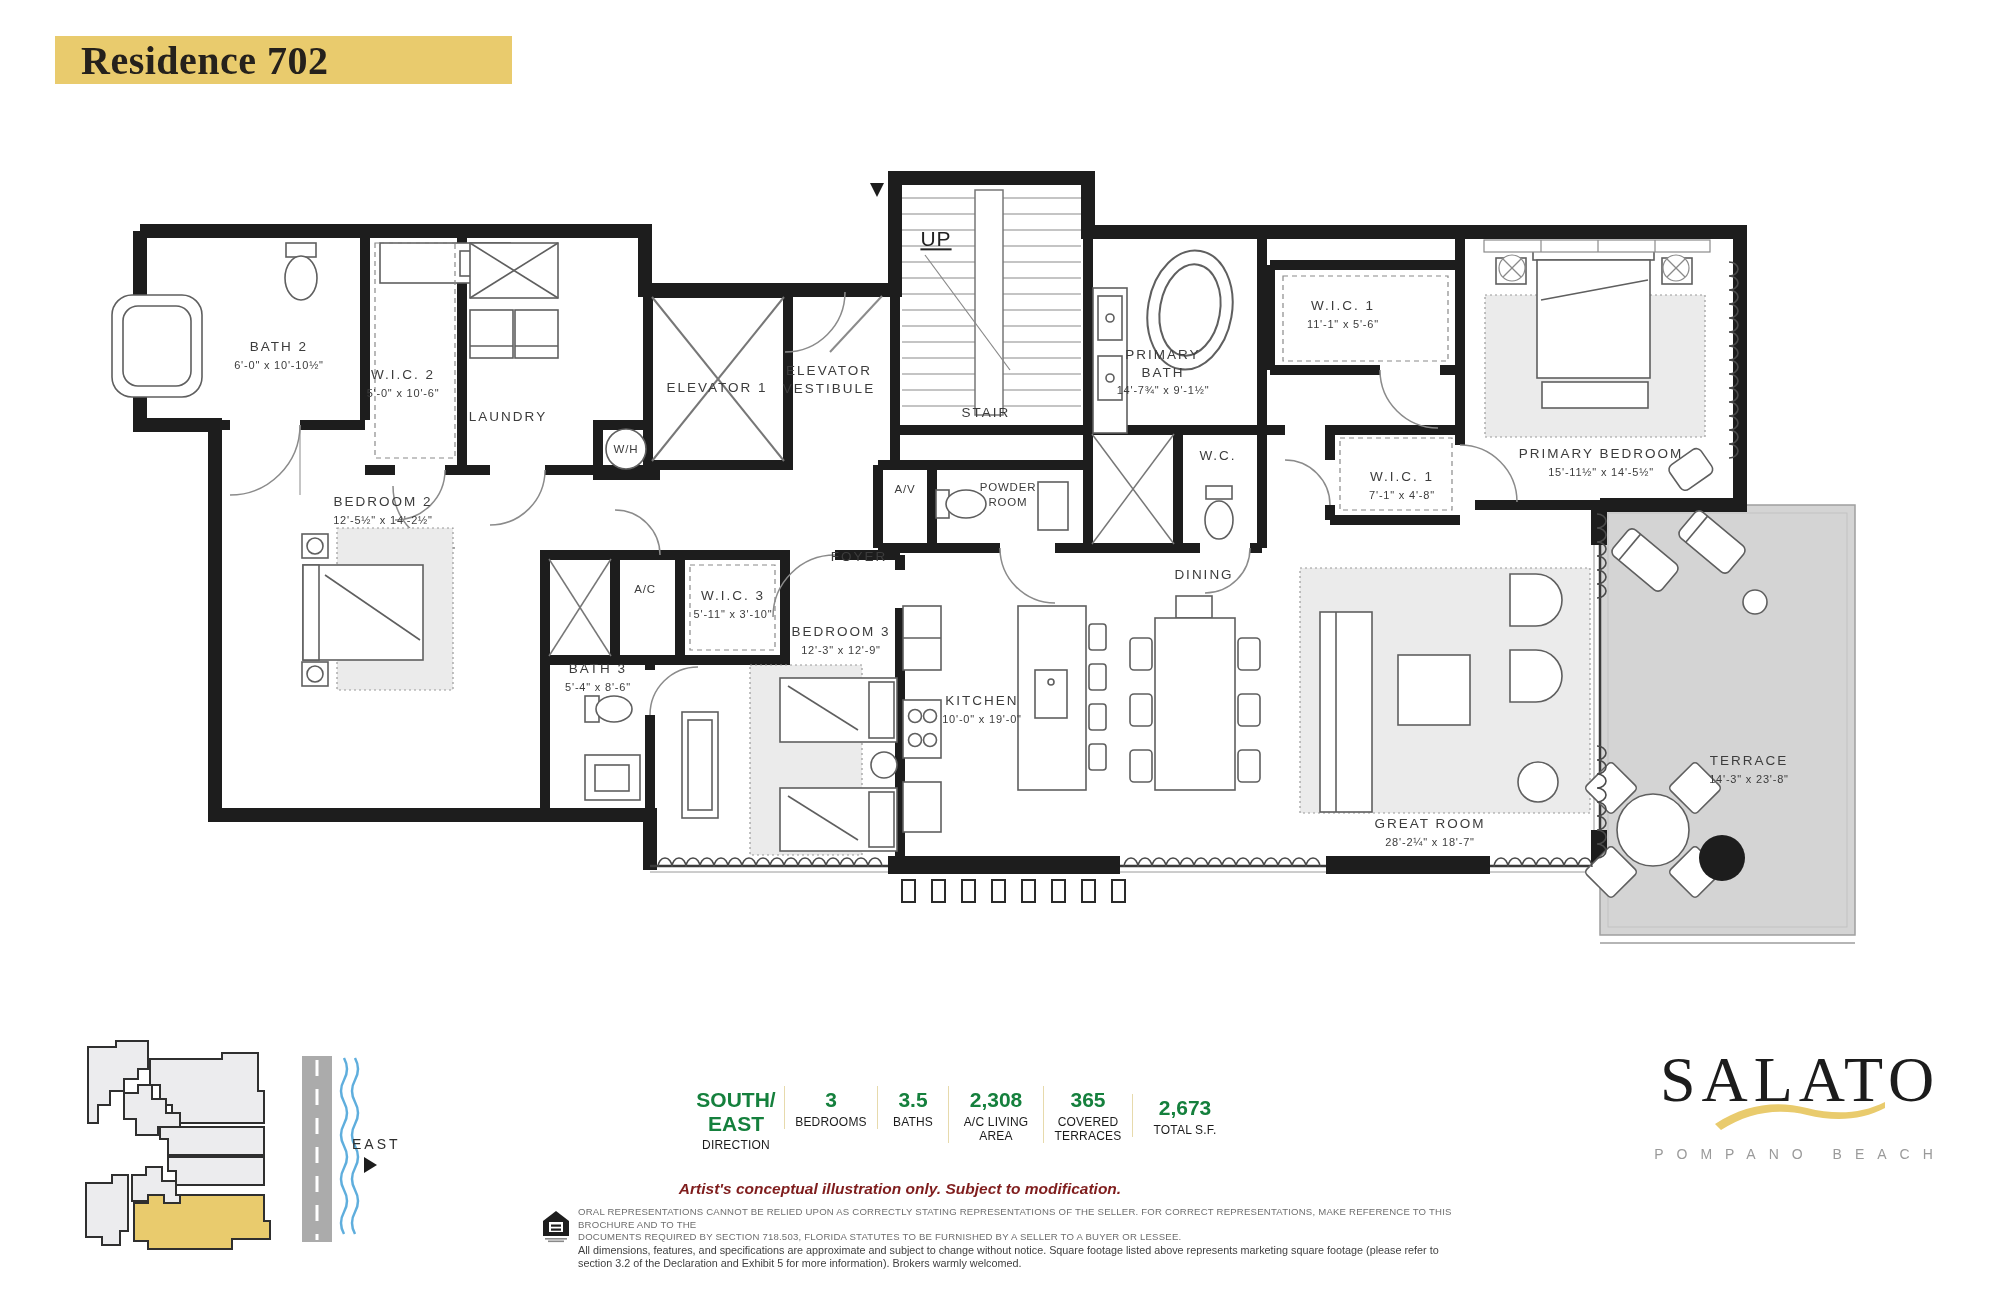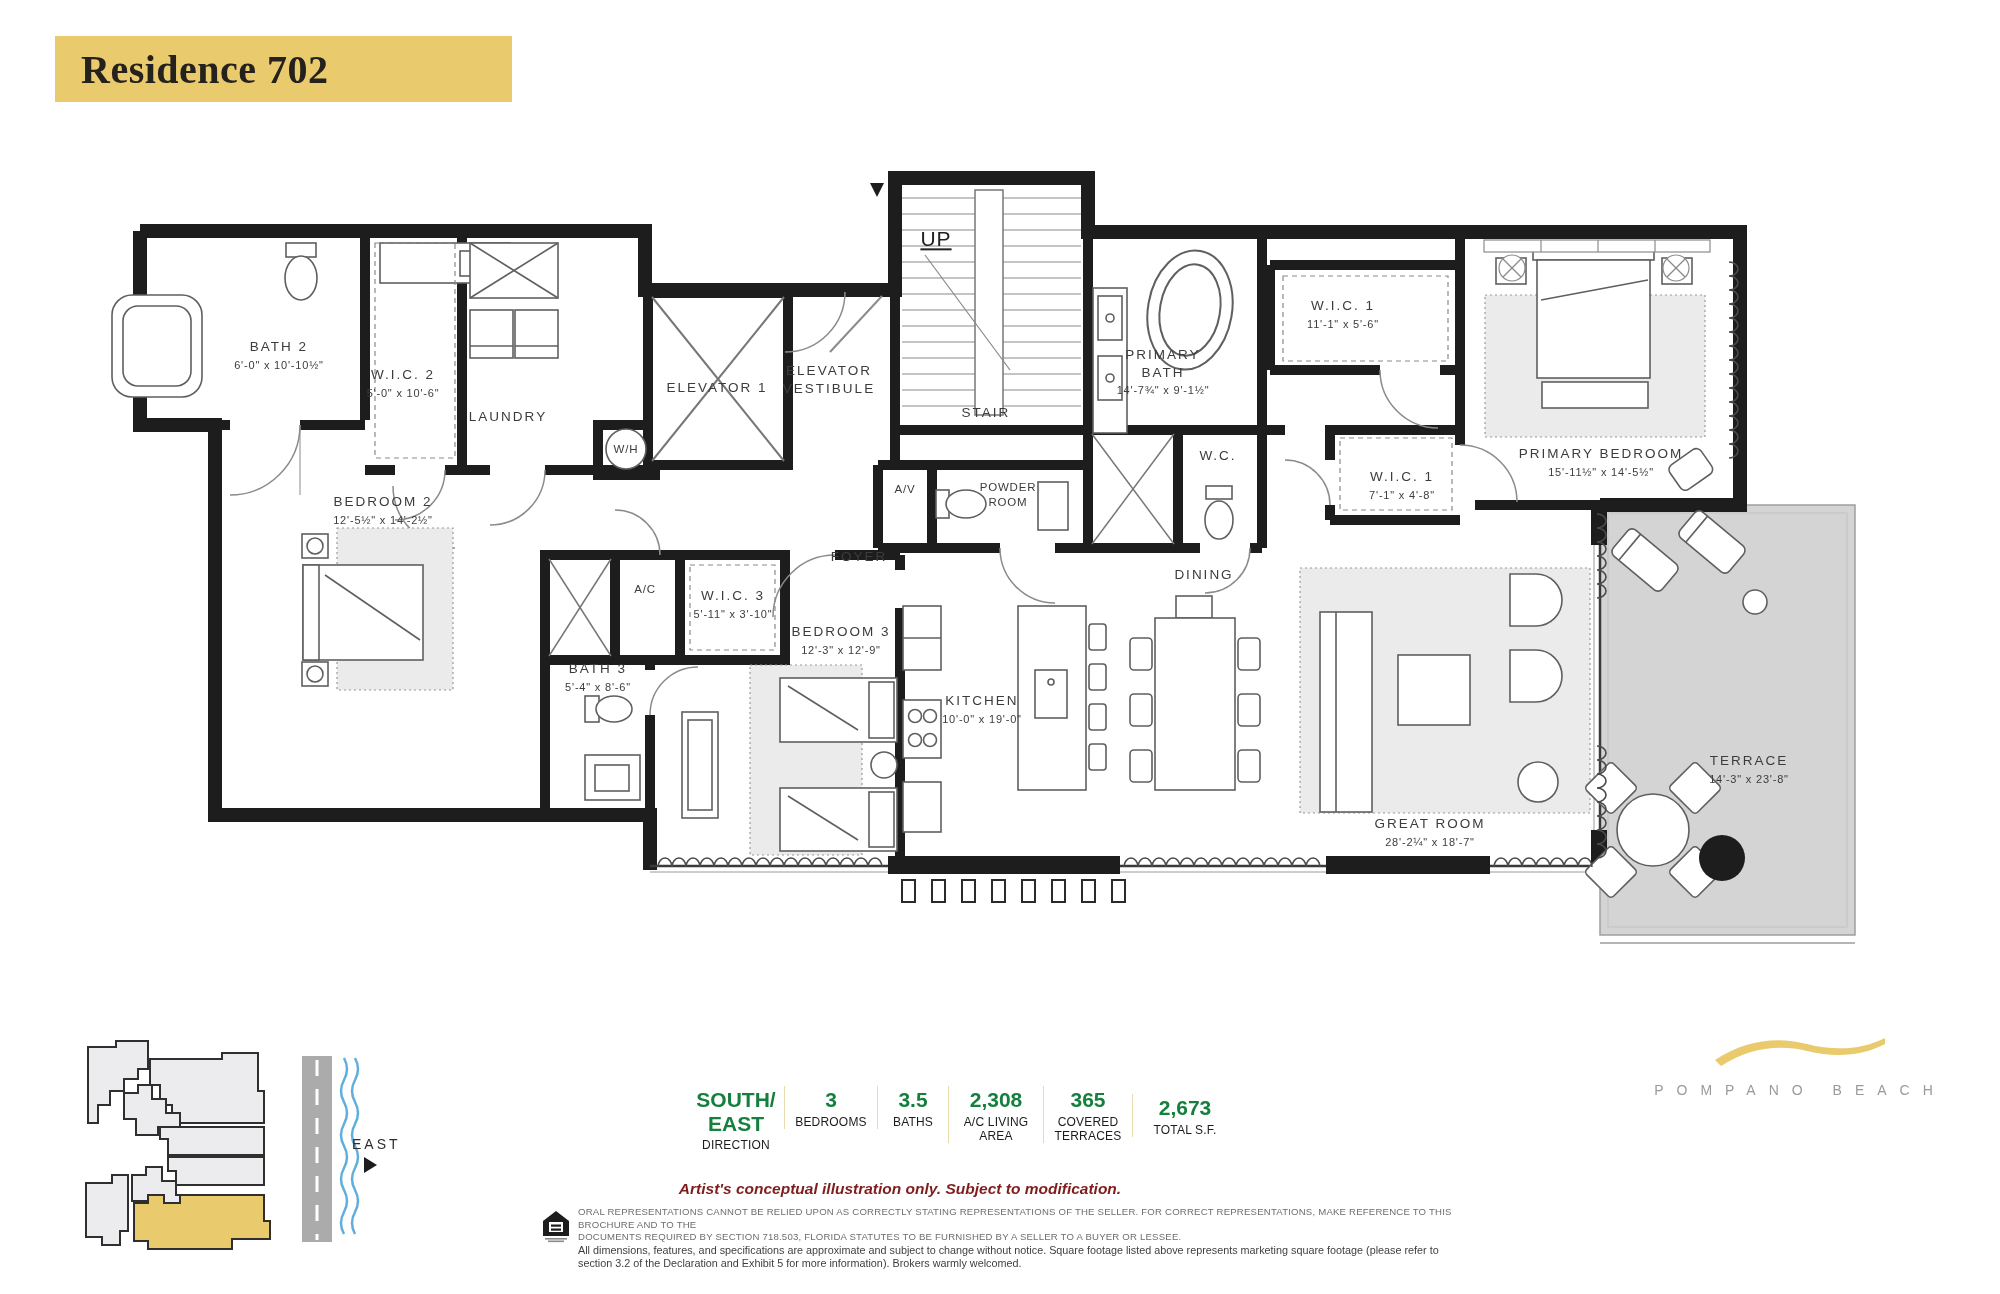--- a/index.html
+++ b/index.html
@@ -2,21 +2,21 @@
 <html><head>
 <meta charset="utf-8">
 <style>
   html,body{margin:0;padding:0;}
   body{
     width:2000px;height:1294px;position:relative;overflow:hidden;
     background:#ffffff;font-family:"Liberation Sans",sans-serif;
   }
   
   .banner{
-    position:absolute;left:55px;top:36px;width:457px;height:66px;
+    position:absolute;left:55px;top:36px;width:457px;height:48px;
     background:#E9CB6D;display:flex;align-items:center;
   }
   .banner h1{
     margin:0 0 0 26px;font-family:"Liberation Serif","DejaVu Serif",serif;
     font-size:40px;font-weight:600;color:#25211c;letter-spacing:0.5px;
   }
   
   .plan-svg{position:absolute;left:0;top:0;width:2000px;height:1294px;z-index:1;}
   #room-labels{position:absolute;left:0;top:0;width:2000px;height:1294px;z-index:2;pointer-events:none;}
   .room-label{
@@ -458,17 +458,18 @@
 </svg>
 
 <div class="legal">
   <div class="caps">ORAL REPRESENTATIONS CANNOT BE RELIED UPON AS CORRECTLY STATING REPRESENTATIONS OF THE SELLER. FOR CORRECT REPRESENTATIONS, MAKE REFERENCE TO THIS BROCHURE AND TO THE</div>
   <div class="caps">DOCUMENTS REQUIRED BY SECTION 718.503, FLORIDA STATUTES TO BE FURNISHED BY A SELLER TO A BUYER OR LESSEE.</div>
   <div class="norm">All dimensions, features, and specifications are approximate and subject to change without notice. Square footage listed above represents marketing square footage (please refer to</div>
   <div class="norm">section 3.2 of the Declaration and Exhibit 5 for more information). Brokers warmly welcomed.</div>
 </div>
 
 <div class="logo">
+  <div class="logo-name">SALATO</div>
   <svg class="logo-wave" width="170" height="34" viewBox="0 0 170 34">
     <path d="M0,26 C30,6 62,2 92,10 C120,17 146,16 170,4 L170,10 C148,22 120,24 92,17 C64,10 34,14 6,32 Z" fill="#E9CB6D"></path>
   </svg>
   <div class="logo-loc">POMPANO BEACH</div>
 </div>
 
 </body></html>

